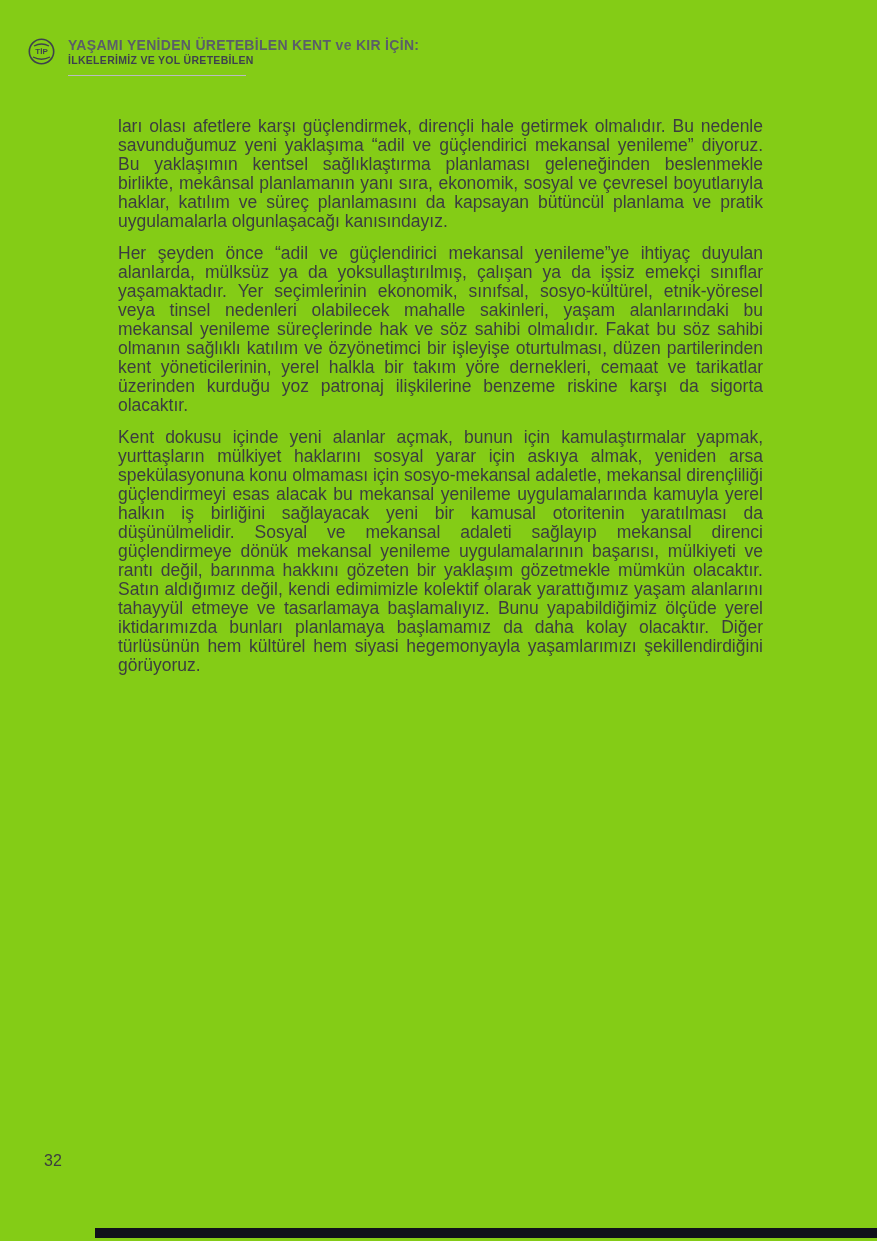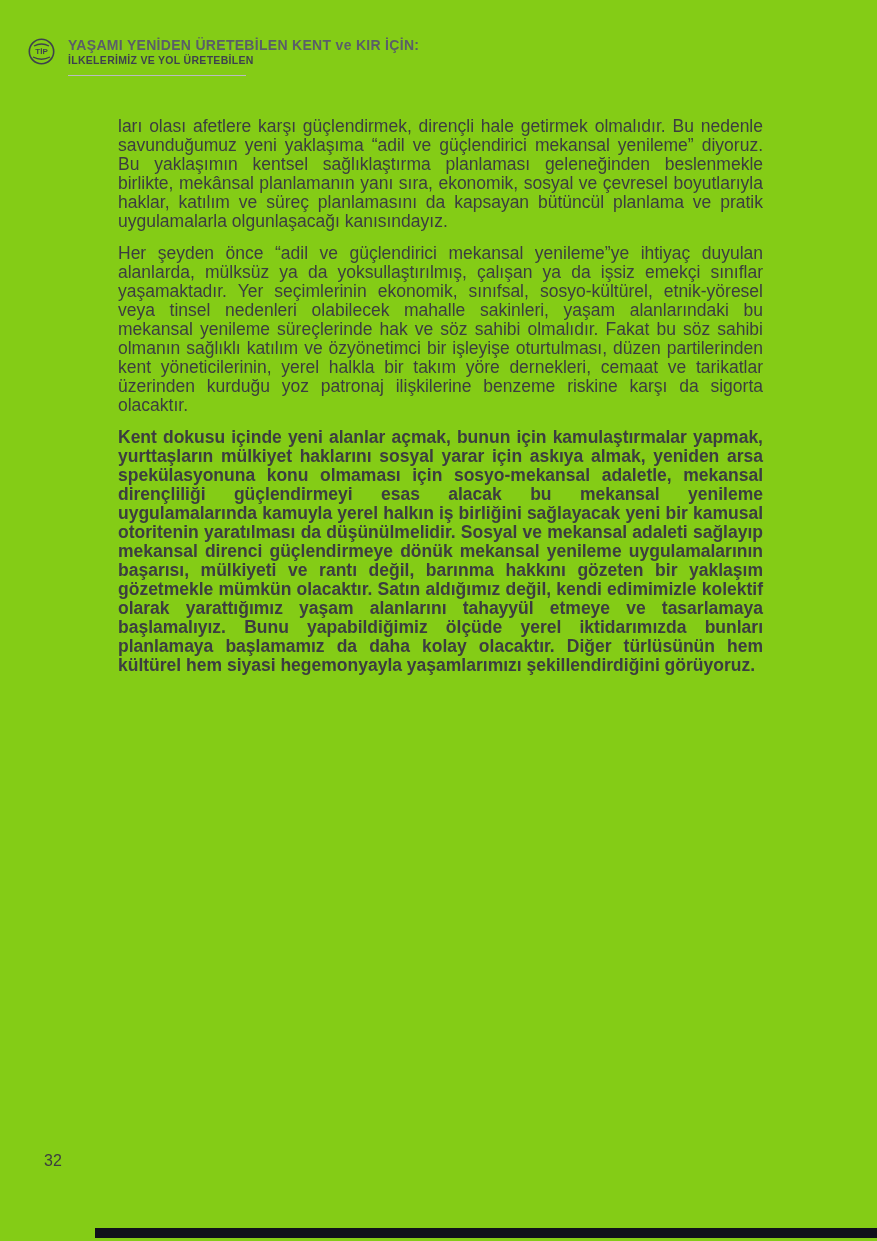--- a/index.html
+++ b/index.html
@@ -67,21 +67,21 @@
     left: 118px;
     width: 645px;
     font-size: 17.5px;
     line-height: 19px;
     color: #3c3d40;
     text-align: justify;
   }
   .body-text p {
     margin: 0 0 13px 0;
   }
-  .body-text p:last-child { margin-bottom: 16px; font-weight: bold; }
+  .body-text p:last-child { margin-bottom: 16px; }
 
   
   .page-number {
     position: absolute;
     left: 44px;
     top: 1152px;
     font-size: 16px;
     color: #3c3d40;
   }
   .footer-bar {

